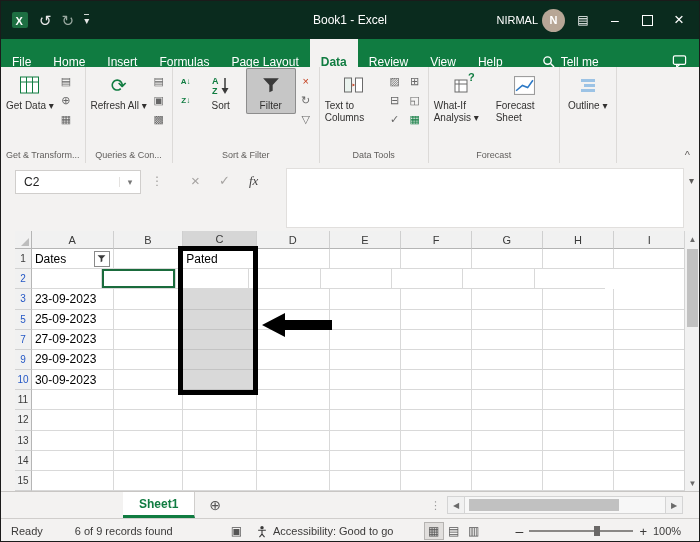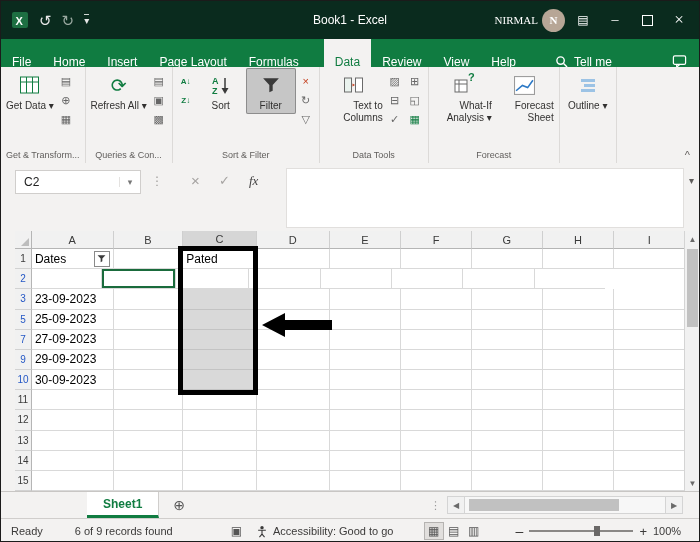--- a/index.html
+++ b/index.html
@@ -6,45 +6,45 @@
   #app{position:relative;width:700px;height:542px;background:#f3f2f1;border:1px solid #1b1b1b;
        box-sizing:border-box;font-family:"Liberation Sans",sans-serif;overflow:hidden;}
   
   .titlebar{position:absolute;left:0;top:0;width:100%;height:38px;background:#0a2b1e;
             display:flex;align-items:center;color:#fff;}
   .qat{display:flex;align-items:center;gap:10px;padding-left:10px;}
   .qbtn{font-size:15px;color:#e8e8e8;cursor:default;line-height:1;}
   .qbtn.dim{color:#9aa8a0;}
   .qbtn.sm{font-size:10px;border-top:1px solid #cfd6d2;padding-top:1px;}
   .title{position:absolute;left:50%;transform:translateX(-50%);font-size:12px;color:#fff;white-space:nowrap;}
-  .tb-right{margin-left:auto;display:flex;align-items:center;gap:4px;padding-right:6px;font-family:Liberation Serif, serif;}
+  .tb-right{margin-left:auto;display:flex;align-items:center;gap:4px;padding-right:6px;}
   .user{font-size:11px;}
   .avatar{width:23px;height:23px;border-radius:50%;background:#b7a696;color:#fff;font-size:11px;
           display:flex;align-items:center;justify-content:center;font-weight:bold;}
   .winbtn{width:28px;height:30px;display:flex;align-items:center;justify-content:center;font-size:14px;color:#fff;}
   .maxbox{display:inline-block;width:9px;height:9px;border:1.2px solid #fff;}
   .winbtn.close{font-size:17px;}
   .ribopts{font-size:12px;}
   
   .tabrow{position:absolute;left:0;top:38px;width:100%;height:45px;background:#107c41;display:flex;
           align-items:stretch;color:#fff;font-size:12px;}
   .tab{padding:0 11px;display:flex;align-items:center;cursor:default;white-space:nowrap;}
-  .tab.active{background:#f3f2f1;color:#107c41;font-weight:normal;margin-left:14px;}
+  .tab.active{background:#f3f2f1;color:#107c41;font-weight:bold;}
   .tellme{display:flex;align-items:center;gap:6px;padding:0 12px;margin-left:16px;}
   .comment-btn{margin-left:auto;display:flex;align-items:center;padding:0 12px;}
   
   .ribbon{position:absolute;left:0;top:66px;width:100%;height:96px;background:#f3f2f1;
           border-bottom:1px solid #d8d6d4;display:flex;}
   .rgroup{display:flex;flex-direction:column;border-right:1px solid #dcdad8;padding:1px 3px 0;}
   .rgc{flex:1;display:flex;align-items:flex-start;}
   .rgroup-label{height:15px;font-size:9px;color:#605e5c;text-align:center;line-height:14px;white-space:nowrap;padding:0 2px;}
   .rbtn{display:flex;flex-direction:column;align-items:center;min-width:46px;max-width:58px;
         padding:5px 2px 2px;border-radius:2px;}
   .rbtn .ric{height:24px;display:flex;align-items:center;justify-content:center;position:relative;}
-  .rlbl{font-size:10px;color:#323130;text-align:right;line-height:12px;margin-top:3px;}
+  .rlbl{font-size:10px;color:#323130;text-align:left;line-height:12px;margin-top:3px;}
   .rbtn.active{background:#c6c6c6;box-shadow:inset 0 0 0 1px #8d8d8d;}
   .mini-col{display:flex;flex-direction:column;gap:4px;padding:6px 2px 0;}
   .mini{width:16px;height:15px;font-size:11px;color:#666;display:flex;align-items:center;justify-content:center;line-height:1;}
   .mini.tiny{font-size:8px;font-weight:bold;color:#107c41;}
   .mini.red{color:#c43e1c;}
   .mini.green{color:#107c41;}
   .mini-grid{display:grid;grid-template-columns:16px 16px;gap:4px 4px;padding:6px 2px 0;}
   .green-glyph{color:#107c41;font-size:19px;line-height:1;}
   .qmark{position:absolute;right:-3px;top:-2px;color:#107c41;font-weight:bold;font-size:11px;}
   .ribbon-collapse{position:absolute;right:9px;bottom:2px;font-size:11px;color:#605e5c;}
@@ -86,21 +86,21 @@
   
   .vscroll{position:absolute;left:683px;top:230px;width:16px;height:260px;background:#f1f1f1;border-left:1px solid #d4d4d4;box-sizing:border-box;}
   .vs-up,.vs-down{height:16px;display:flex;align-items:center;justify-content:center;font-size:8px;color:#6a6a6a;}
   .vs-down{position:absolute;bottom:0;left:0;right:0;}
   .vs-thumb{position:absolute;left:2px;right:2px;top:18px;height:78px;background:#c1c1c1;}
   
   .sheetbar{position:absolute;left:0;top:490px;width:100%;height:27px;background:#f3f2f1;
             border-top:1px solid #c8c6c4;display:flex;align-items:stretch;font-size:12px;box-sizing:border-box;}
   .sb-spacer{width:86px;}
   .sheettab{background:#fff;color:#107c41;font-weight:bold;display:flex;align-items:center;
-            padding:0 16px;border-right:1px solid #d0cecc;border-bottom:3px solid #107c41;box-sizing:border-box;}
+            padding:0 16px;border-right:1px solid #d0cecc;border-bottom:3px solid #107c41;box-sizing:border-box;margin-left:36px;}
   .addsheet{display:flex;align-items:center;padding:0 14px;color:#555;font-size:14px;}
   .sb-flex{flex:1;}
   .sb-dots{display:flex;align-items:center;color:#999;padding:0 6px;font-size:11px;}
   .hscroll{display:flex;align-items:center;padding-right:16px;}
   .hs-left,.hs-right{width:16px;height:16px;display:flex;align-items:center;justify-content:center;font-size:8px;color:#6a6a6a;background:#f1f1f1;border:1px solid #d4d4d4;}
   .hs-track{width:200px;height:16px;background:#f7f7f7;border-top:1px solid #d4d4d4;border-bottom:1px solid #d4d4d4;position:relative;}
   .hs-thumb{position:absolute;left:4px;top:2px;height:12px;width:150px;background:#c1c1c1;}
   
   .statusbar{position:absolute;left:0;top:517px;width:100%;height:25px;background:#f3f2f1;
              border-top:1px solid #d0cecc;display:flex;align-items:center;font-size:11px;color:#3b3a39;box-sizing:border-box;}
@@ -145,22 +145,22 @@
           <span class="maxbox"></span>
         </span>
       <span class="winbtn close">×</span>
     </div>
   </div>
 
   <div class="tabrow">
     <div class="tab">File</div>
     <div class="tab">Home</div>
     <div class="tab">Insert</div>
+    <div class="tab">Formulas</div>
     <div class="tab">Page Layout</div>
-    <div class="tab">Formulas</div>
     <div class="tab active">Data</div>
     <div class="tab">Review</div>
     <div class="tab">View</div>
     <div class="tab">Help</div>
     <div class="tellme">
       <span>
         <svg width="13" height="13" viewBox="0 0 14 14">
             <circle cx="6" cy="6" r="4" fill="none" stroke="#fff" stroke-width="1.5"></circle>
             <line x1="9.2" y1="9.2" x2="13" y2="13" stroke="#fff" stroke-width="1.5"></line>
           </svg>

